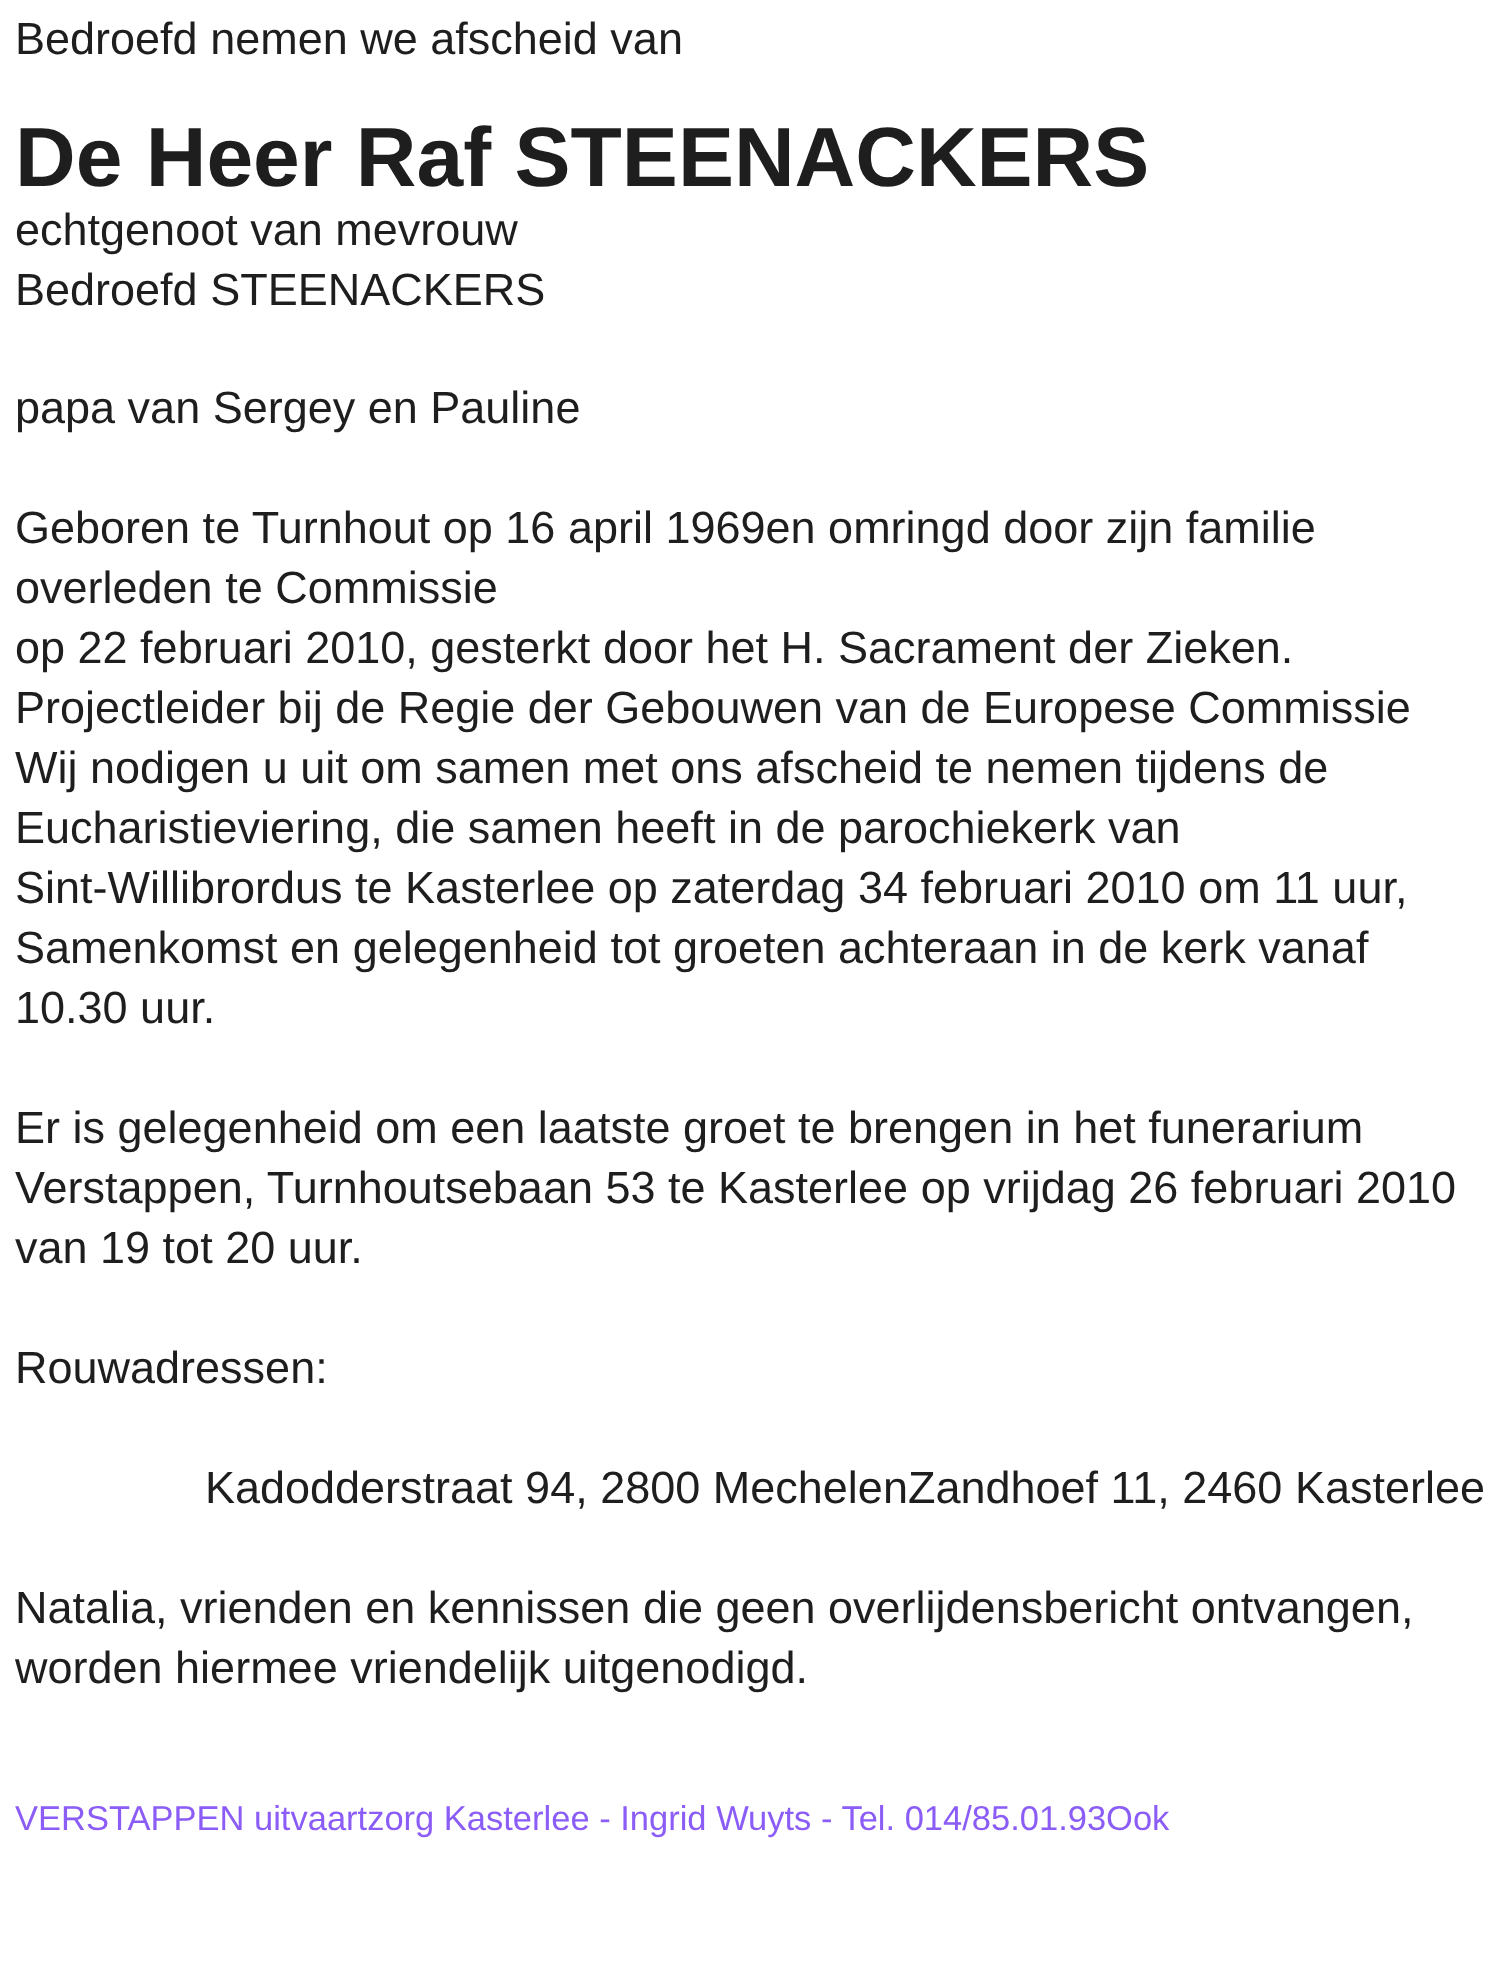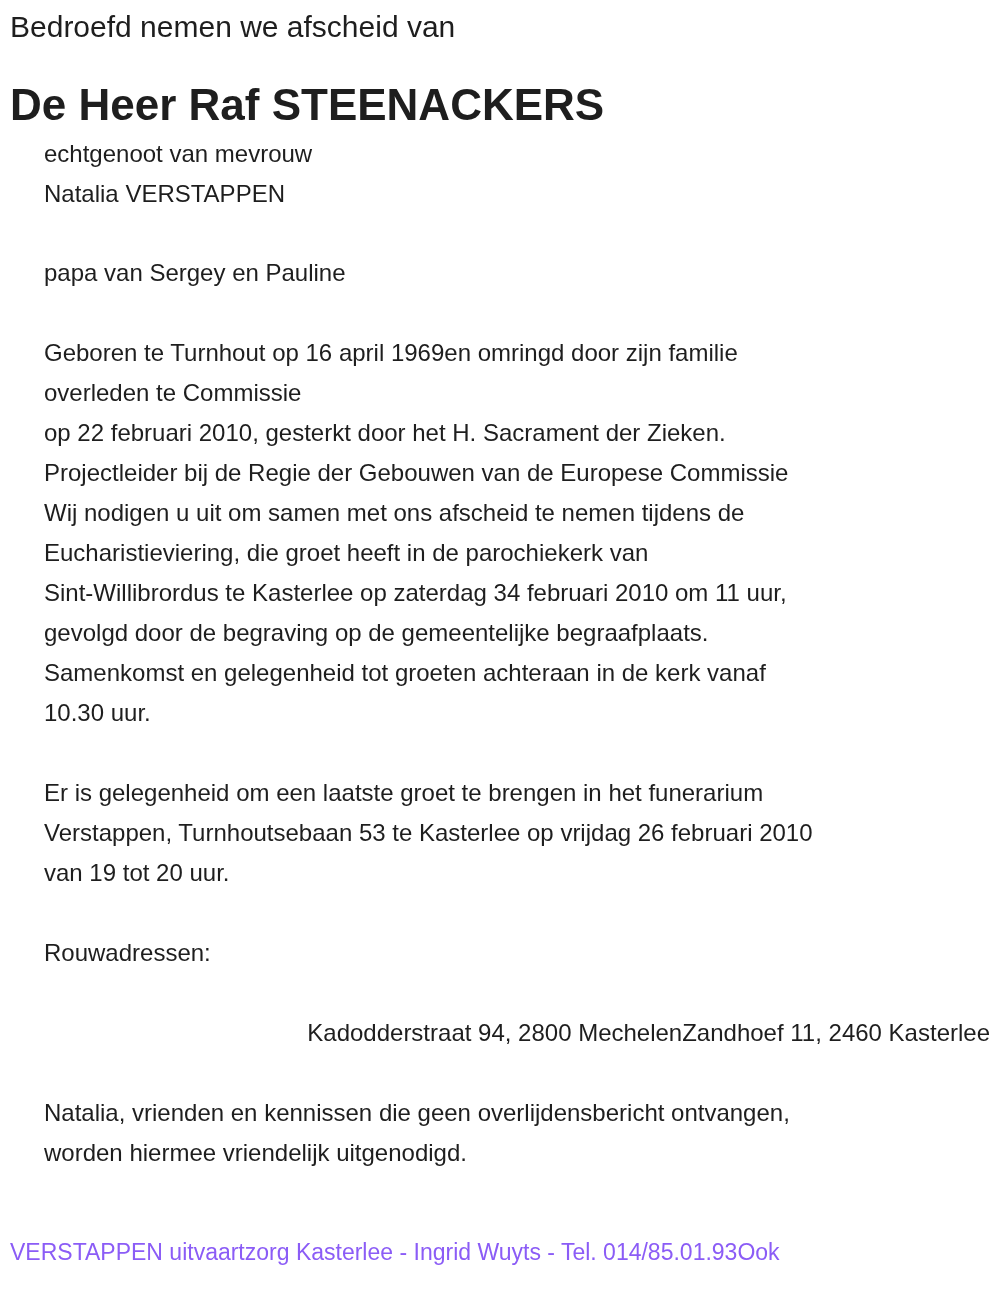--- a/index.html
+++ b/index.html
@@ -22,32 +22,31 @@
   }
   .line {
     white-space: nowrap;
   }
   .intro-line {
     font-size: 30px;
     line-height: 36px;
   }
   .deceased-name {
     margin-top: 36px;
-    font-size: 44px;
+    font-size: 56px;
     line-height: 48px;
     font-weight: bold;
     letter-spacing: 0;
   }
   .relation-block {
     margin-top: 5px;
   }
   .body-text {
-    font-size: 24px;
+    font-size: 30px;
     line-height: 40px;
-    margin-left: 34px;
   }
   .children-line  { margin-top: 39px; }
   .biography      { margin-top: 40px; }
   .funerarium     { margin-top: 40px; }
   .mourning-label { margin-top: 40px; }
   .mourning-addr  { margin-top: 40px; text-align: right; }
   .invitation     { margin-top: 40px; }
   .footer {
     margin-top: 60px;
     font-size: 23px;
@@ -59,34 +58,33 @@
 <body>
 
 <div class="doc">
 
   <div class="line intro-line">Bedroefd nemen we afscheid van</div>
 
   <div class="line deceased-name">De Heer Raf STEENACKERS</div>
 
   <div class="relation-block">
     <div class="line body-text">echtgenoot van mevrouw</div>
-    <div class="line body-text">Natalia VERSTAPPEN</div>
+    <div class="line body-text">Bedroefd STEENACKERS</div>
   </div>
 
   <div class="line body-text children-line">papa van Sergey en Pauline</div>
 
   <div class="biography">
     <div class="line body-text">Geboren te Turnhout op 16 april 1969en omringd door zijn familie</div>
     <div class="line body-text">overleden te Commissie</div>
     <div class="line body-text">op 22 februari 2010, gesterkt door het H. Sacrament der Zieken.</div>
     <div class="line body-text">Projectleider bij de Regie der Gebouwen van de Europese Commissie</div>
     <div class="line body-text">Wij nodigen u uit om samen met ons afscheid te nemen tijdens de</div>
-    <div class="line body-text">Eucharistieviering, die groet heeft in de parochiekerk van</div>
+    <div class="line body-text">Eucharistieviering, die samen heeft in de parochiekerk van</div>
     <div class="line body-text">Sint-Willibrordus te Kasterlee op zaterdag 34 februari 2010 om 11 uur,</div>
-    <div class="line body-text">gevolgd door de begraving op de gemeentelijke begraafplaats.</div>
     <div class="line body-text">Samenkomst en gelegenheid tot groeten achteraan in de kerk vanaf</div>
     <div class="line body-text">10.30 uur.</div>
   </div>
 
   <div class="funerarium">
     <div class="line body-text">Er is gelegenheid om een laatste groet te brengen in het funerarium</div>
     <div class="line body-text">Verstappen, Turnhoutsebaan 53 te Kasterlee op vrijdag 26 februari 2010</div>
     <div class="line body-text">van 19 tot 20 uur.</div>
   </div>
 

